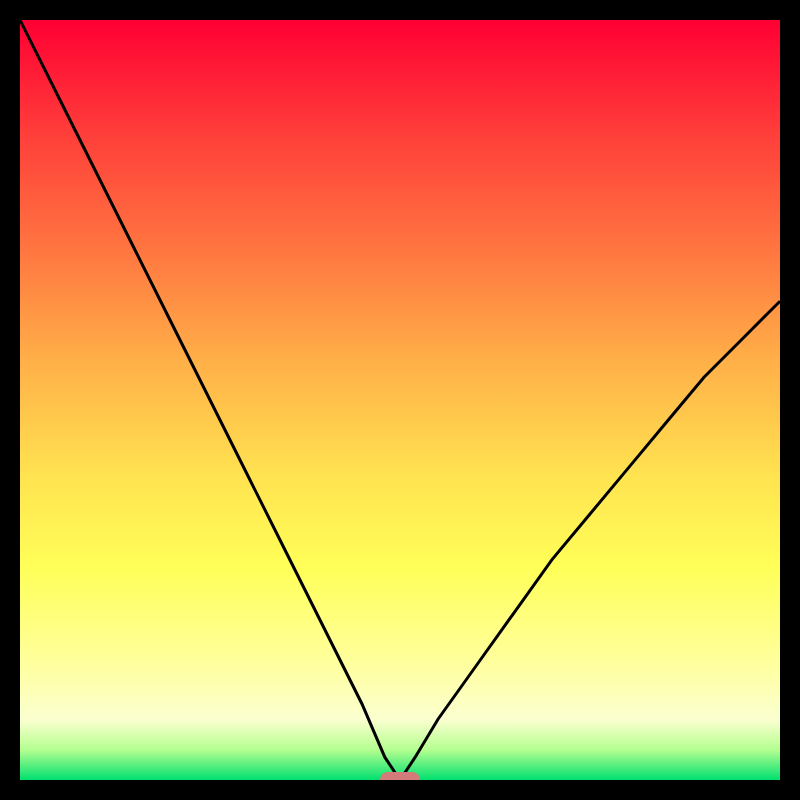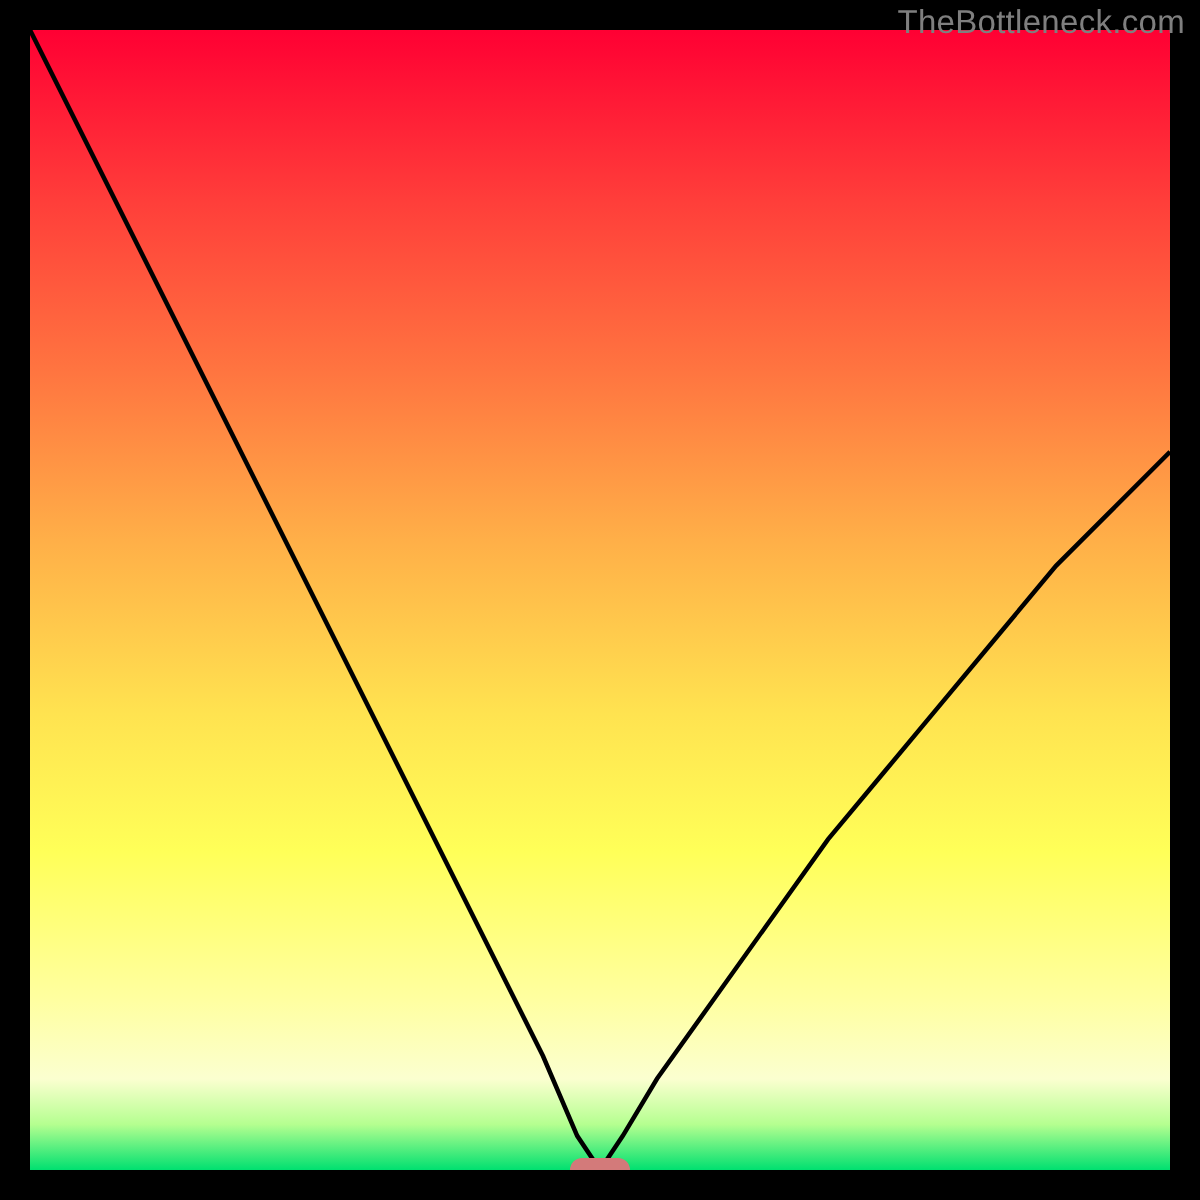--- a/index.html
+++ b/index.html
@@ -60,14 +60,13 @@
 </head>
 <body>
 
 <div class="frame">
   <div class="plot-area">
     <svg class="curve" viewBox="0 0 760 760" preserveAspectRatio="none">
       <path id="curvePath" d="M0.0 0.0 L38.0 76.0 L76.0 152.0 L114.0 228.0 L152.0 304.0 L190.0 380.0 L228.0 456.0 L266.0 532.0 L304.0 608.0 L342.0 684.0 L364.8 737.2 L380.0 760.0 L395.2 737.2 L418.0 699.2 L456.0 646.0 L494.0 592.8 L532.0 539.6 L570.0 494.0 L608.0 448.4 L646.0 402.8 L684.0 357.2 L722.0 319.2 L760.0 281.2" fill="none" stroke="#000" stroke-width="3"></path>
     </svg>
     <div class="marker" id="marker" style="left: 380px;"></div>
   </div>
-  <div class="attribution">TheBottleneck.com</div>
 </div>
 
 </body></html>

